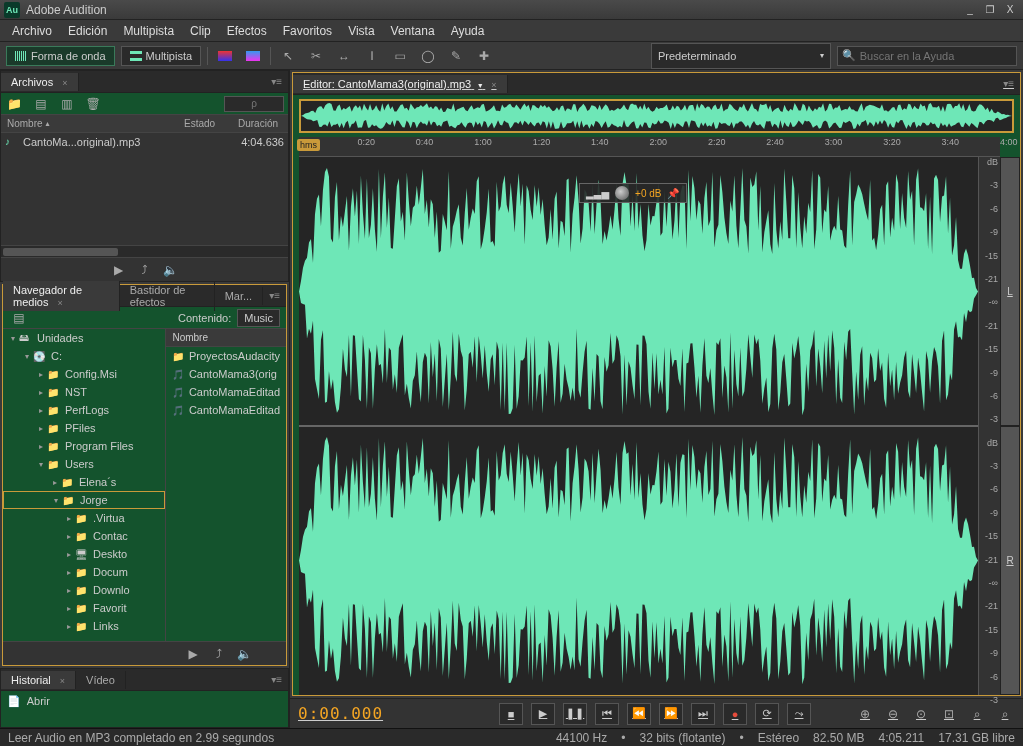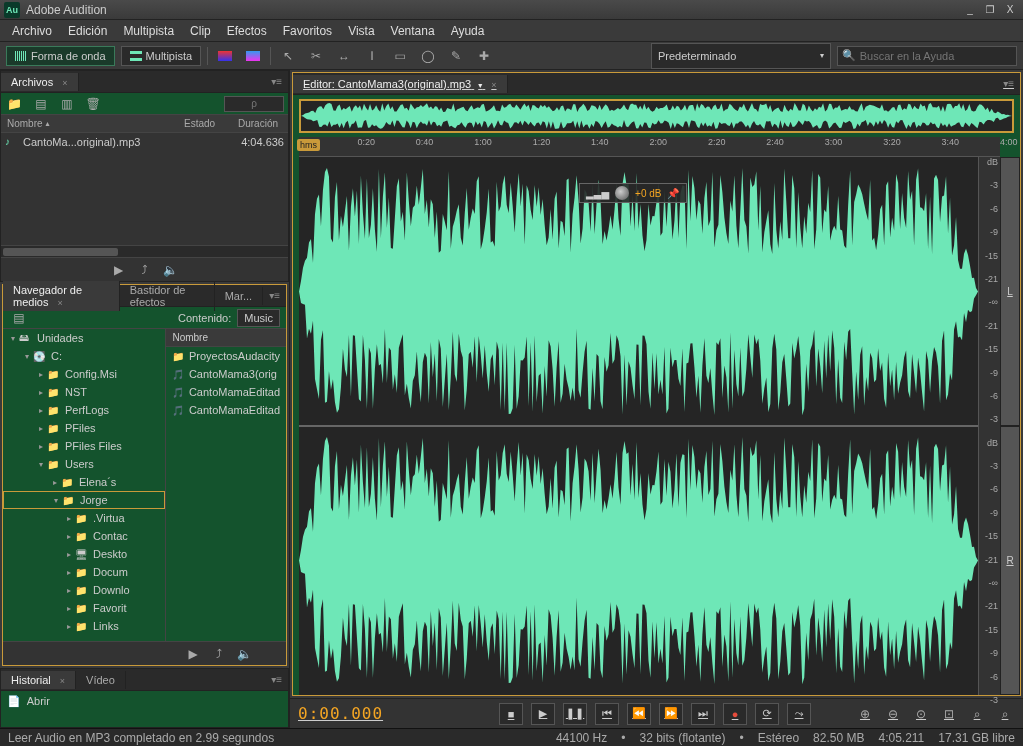--- a/index.html
+++ b/index.html
@@ -261,21 +261,21 @@
               <span>PerfLogs</span>
             </div>
             <div class="tree-row" style="padding-left: 32px;">
               <span class="arrow">▸</span>
               <span class="folder-icon">📁</span>
               <span>PFiles</span>
             </div>
             <div class="tree-row" style="padding-left: 32px;">
               <span class="arrow">▸</span>
               <span class="folder-icon">📁</span>
-              <span>PFiles Files</span>
+              <span>Program Files</span>
             </div>
             <div class="tree-row" style="padding-left: 32px;">
               <span class="arrow">▾</span>
               <span class="folder-icon">📁</span>
               <span>Users</span>
             </div>
             <div class="tree-row" style="padding-left: 46px;">
               <span class="arrow">▸</span>
               <span class="folder-icon">📁</span>
               <span>Elena´s</span>

